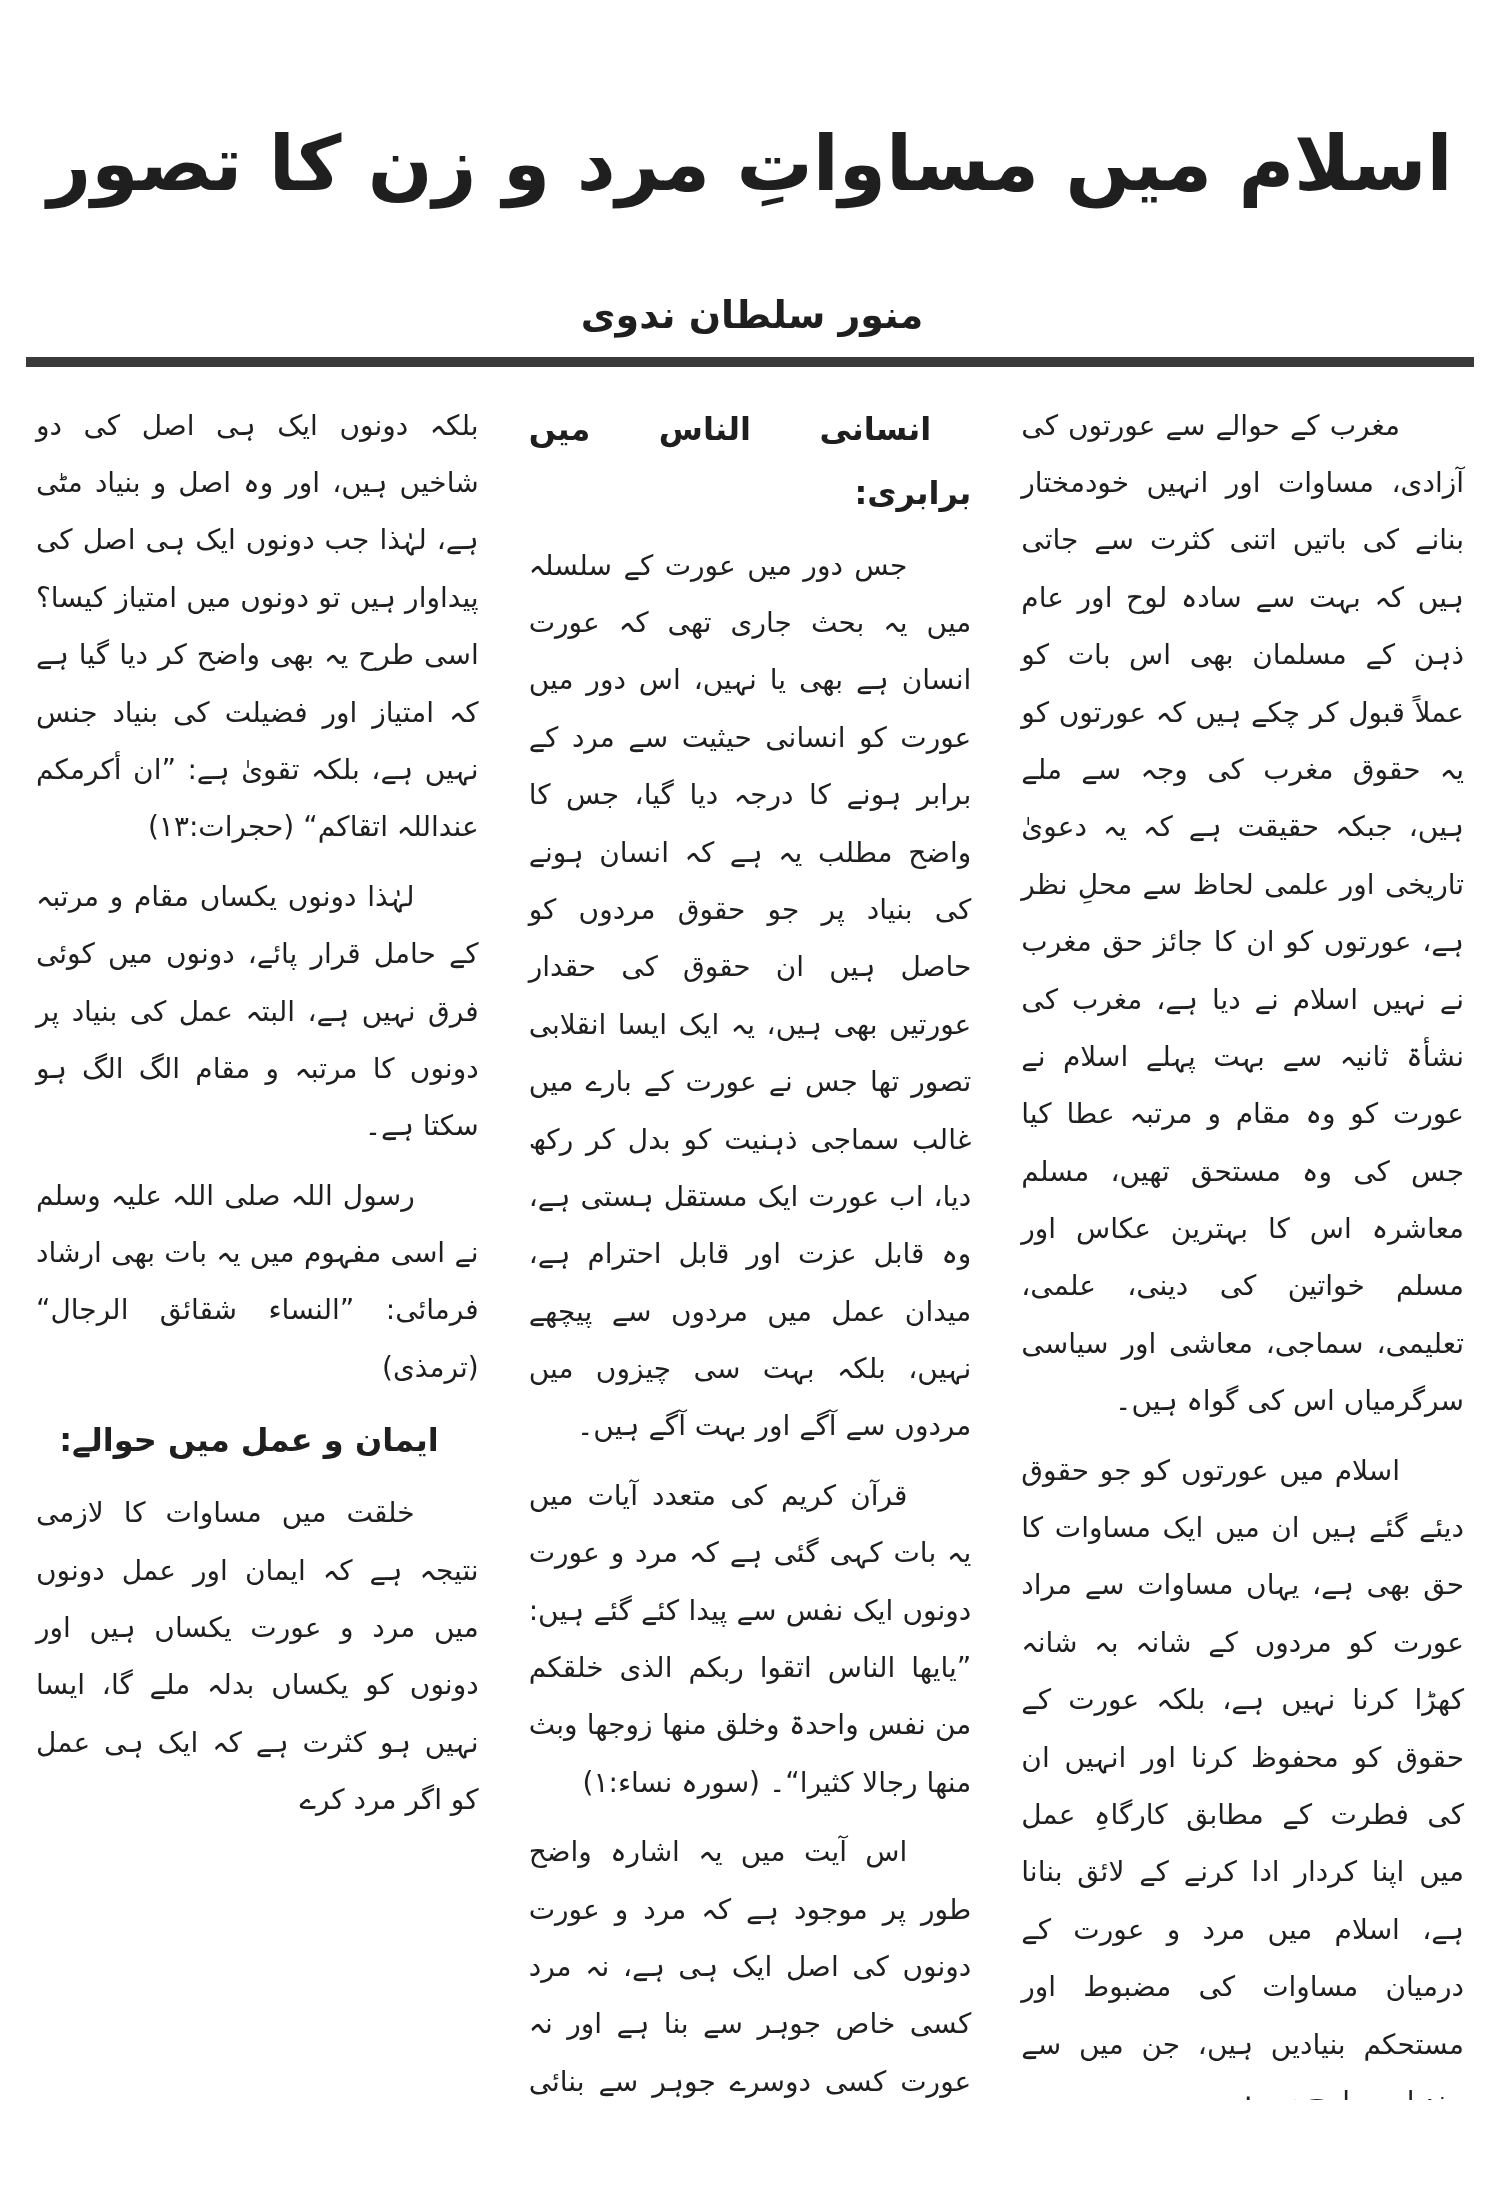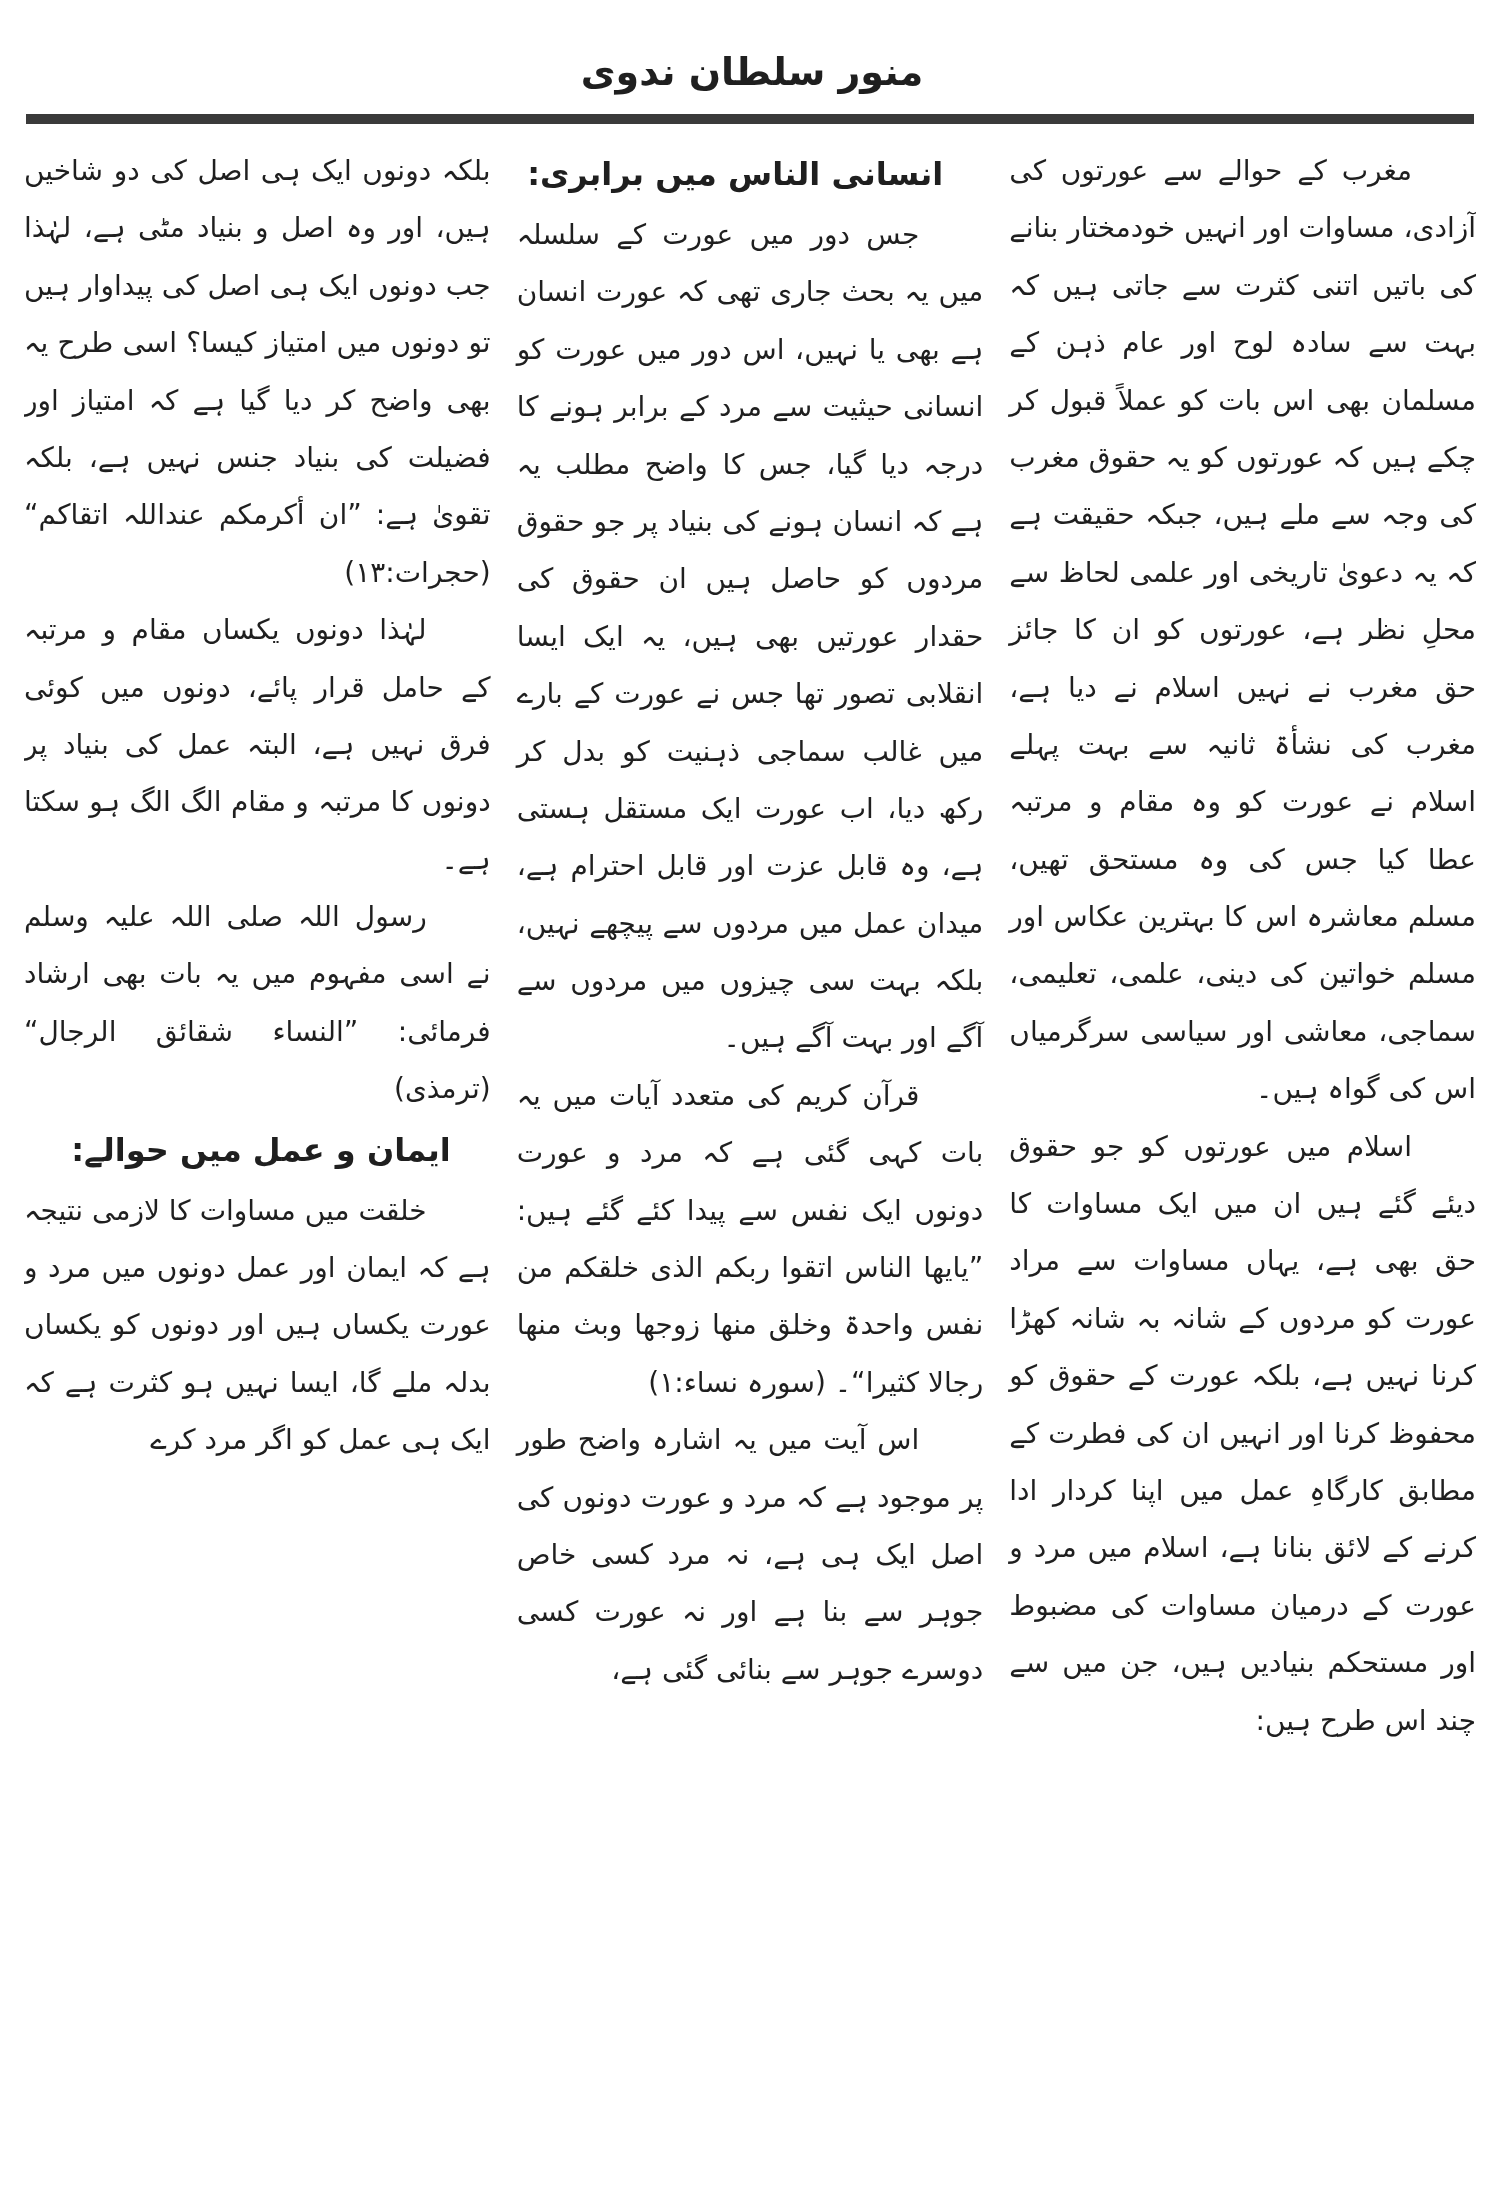--- a/index.html
+++ b/index.html
@@ -39,36 +39,37 @@
     padding-top: 18px;
     height: 1715px;
     overflow: hidden;
   }
   .col {
     flex: 1 1 0;
     text-align: justify;
     font-size: 28px;
     line-height: 2.05;
   }
-  .col p { margin: 0; }
+  .col p { margin: 12px; }
   .para.indent { text-indent: 64px; }
   .heading {
     font-weight: bold;
     font-size: 32px;
     text-indent: 40px;
     line-height: 2.0;
   }
   .cite { text-align: left; }
 </style>
 </head>
 <body>
 
 <div class="page">
 
   <header class="masthead">
+    <h1 class="title">اسلام میں مساواتِ مرد و زن کا تصور</h1>
     <div class="author">منور سلطان ندوی</div>
   </header>
 
   <div class="divider"></div>
 
   <div class="columns">
     <section class="col">
         <p class="para indent">مغرب کے حوالے سے عورتوں کی آزادی، مساوات اور انہیں خودمختار بنانے کی باتیں اتنی کثرت سے جاتی ہیں کہ بہت سے سادہ لوح اور عام ذہن کے مسلمان بھی اس بات کو عملاً قبول کر چکے ہیں کہ عورتوں کو یہ حقوق مغرب کی وجہ سے ملے ہیں، جبکہ حقیقت ہے کہ یہ دعویٰ تاریخی اور علمی لحاظ سے محلِ نظر ہے، عورتوں کو ان کا جائز حق مغرب نے نہیں اسلام نے دیا ہے، مغرب کی نشأۃ ثانیہ سے بہت پہلے اسلام نے عورت کو وہ مقام و مرتبہ عطا کیا جس کی وہ مستحق تھیں، مسلم معاشرہ اس کا بہترین عکاس اور مسلم خواتین کی دینی، علمی، تعلیمی، سماجی، معاشی اور سیاسی سرگرمیاں اس کی گواہ ہیں۔</p>
         <p class="para indent">اسلام میں عورتوں کو جو حقوق دیئے گئے ہیں ان میں ایک مساوات کا حق بھی ہے، یہاں مساوات سے مراد عورت کو مردوں کے شانہ بہ شانہ کھڑا کرنا نہیں ہے، بلکہ عورت کے حقوق کو محفوظ کرنا اور انہیں ان کی فطرت کے مطابق کارگاہِ عمل میں اپنا کردار ادا کرنے کے لائق بنانا ہے، اسلام میں مرد و عورت کے درمیان مساوات کی مضبوط اور مستحکم بنیادیں ہیں، جن میں سے چند اس طرح ہیں:</p>
       </section>

